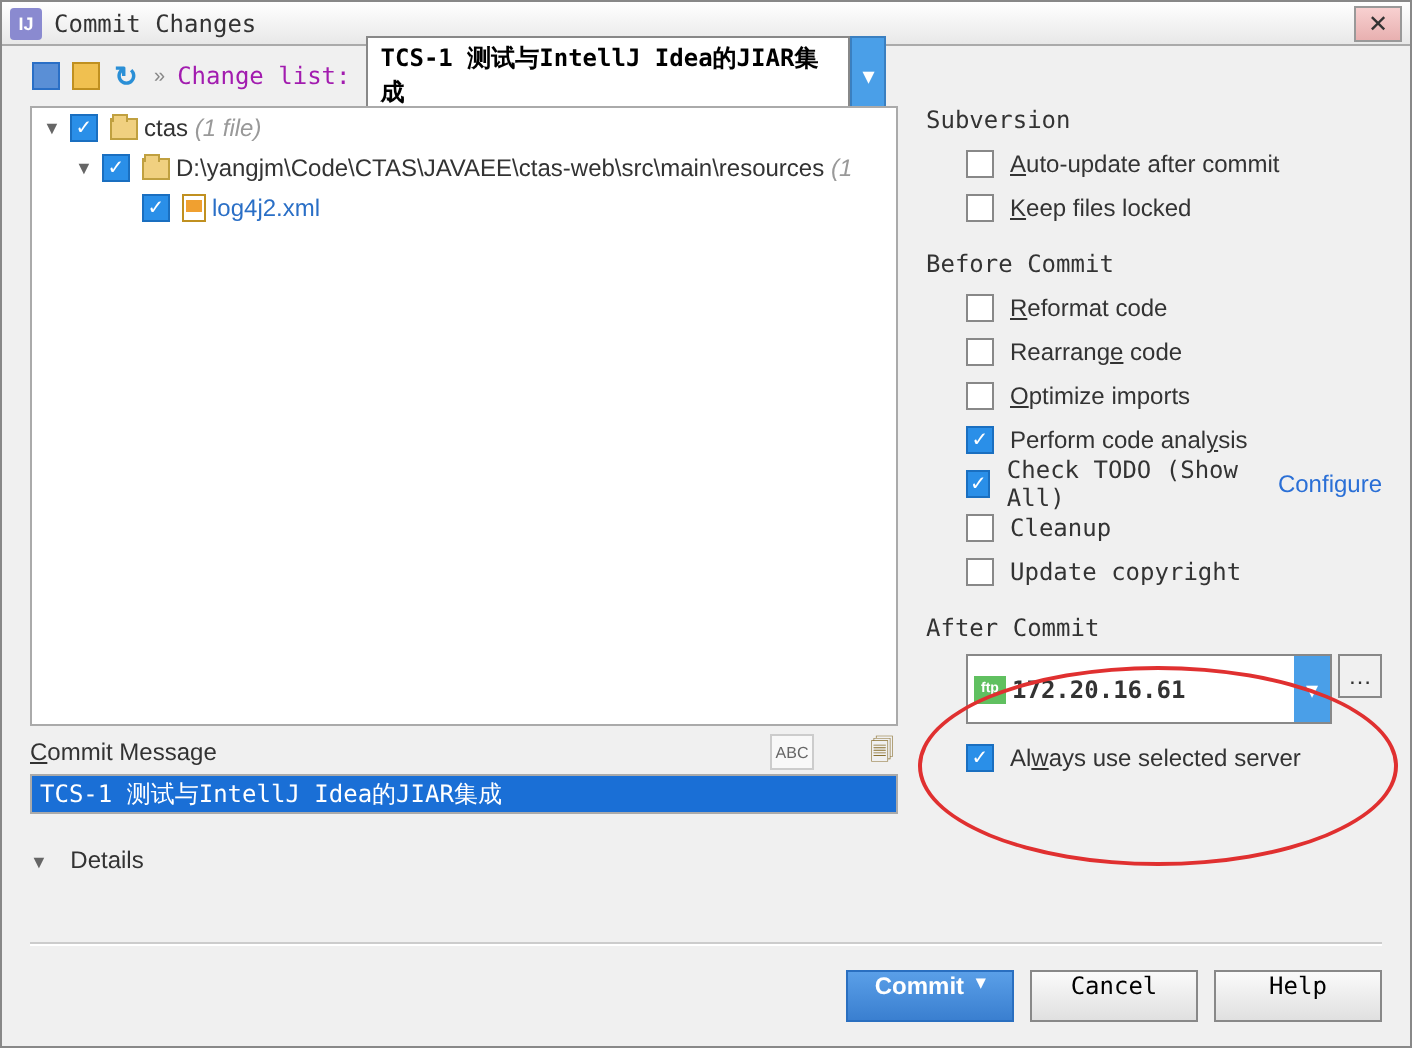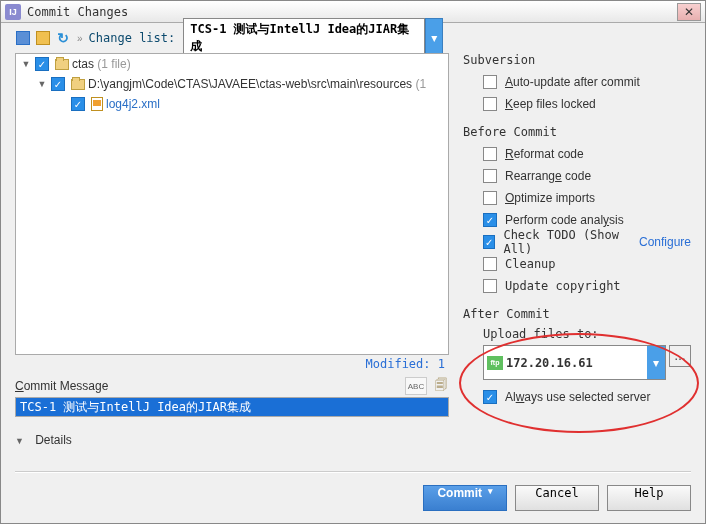--- a/index.html
+++ b/index.html
@@ -9,43 +9,43 @@
 .titlebar .app-icon { width: 16px; height: 16px; background: #8a8ad0; border-radius: 2px; margin-right: 6px; display: flex; align-items: center; justify-content: center; color: #fff; font-size: 9px; font-weight: bold; }
 .titlebar .title-text { font-size: 12px; color: #333; font-family: monospace; }
 .titlebar .close-btn { margin-left: auto; width: 24px; height: 18px; border: 1px solid #999; background: linear-gradient(#f8d0d0, #e8b0b0); color: #333; display: flex; align-items: center; justify-content: center; cursor: pointer; }
 
 .toolbar { height: 30px; display: flex; align-items: center; padding: 4px 14px; gap: 4px; }
 .tool-icon { width: 16px; height: 16px; cursor: pointer; display: inline-flex; align-items: center; justify-content: center; }
 .tool-icon.icon-a::before { content: ""; width: 12px; height: 12px; background: #5a8fd6; border: 1px solid #2a6fc6; }
 .tool-icon.icon-b::before { content: ""; width: 12px; height: 12px; background: #f0c050; border: 1px solid #c09020; }
 .tool-icon.icon-c { color: #2a8fd6; font-weight: bold; font-size: 14px; }
 .chev { color: #888; font-size: 10px; margin: 0 2px; }
-.tool-label { font-family: monospace; color: #0c4a6e; margin-right: 4px; }
+.tool-label { font-family: monospace; color: #a21caf; margin-right: 4px; }
 .changelist-combo { flex: 0 0 auto; display: flex; }
 .changelist-combo .combo-text { border: 1px solid #888; background: #fff; padding: 2px 6px; font-family: monospace; font-weight: bold; width: 242px; }
 .changelist-combo .combo-btn { width: 18px; background: #4a9fe8; border: 1px solid #3a7fc0; display: flex; align-items: center; justify-content: center; color: #fff; cursor: pointer; }
 
 .main { display: flex; padding: 0 14px; gap: 14px; height: 394px; }
 
 .left-col { flex: 1; display: flex; flex-direction: column; min-width: 0; }
 .tree-box { background: #fff; border: 1px solid #aaa; height: 310px; overflow: hidden; font-family: monospace; }
 .tree-row { display: flex; align-items: center; height: 20px; padding-left: 4px; white-space: nowrap; }
 .tree-row .twisty { width: 12px; text-align: center; color: #666; cursor: pointer; font-size: 9px; }
 .tree-row .chk { width: 14px; height: 14px; background: #2a8fe8; border: 1px solid #1a6fc0; display: inline-flex; align-items: center; justify-content: center; color: #fff; font-size: 10px; margin: 0 3px; cursor: pointer; }
 .folder-icon { width: 14px; height: 11px; background: #f0d080; border: 1px solid #c0a040; margin: 0 3px; position: relative; }
 .folder-icon::before { content: ""; position: absolute; top: -3px; left: 0; width: 6px; height: 3px; background: #f0d080; border: 1px solid #c0a040; border-bottom: none; }
 .file-icon { width: 12px; height: 14px; background: #fff; border: 1px solid #c09020; margin: 0 3px; position: relative; }
 .file-icon::after { content: ""; position: absolute; left: 1px; top: 2px; width: 8px; height: 6px; background: #f0a030; }
 .tree-text { color: #333; }
-.tree-text .hint { color: #999; }
+.tree-text .hint { color: #999; font-style: italic; }
 .tree-text.link { color: #2a6fc6; }
 
 .modified-bar { text-align: right; padding: 2px 4px; font-family: monospace; color: #2a6fd6; }
 
-.commit-msg-label { font-family: monospace; color: #333; margin-top: 4px; display: flex; align-items: center; }
+.commit-msg-label { font-family: monospace; color: #333; margin-top: 4px; display: flex; align-items: center; gap: 20px; }
 .commit-msg-label .spellcheck-icon { margin-left: auto; width: 22px; height: 18px; border: 1px solid #ccc; background: #f8f8f8; display: flex; align-items: center; justify-content: center; cursor: pointer; }
 .commit-msg-label .history-icon { width: 16px; height: 16px; margin-left: 6px; cursor: pointer; display: flex; align-items: center; justify-content: center; color: #8a7030; }
 .commit-input { width: 100%; height: 20px; border: 1px solid #aaa; background: #1a6fd6; color: #fff; font-family: monospace; padding: 2px 4px; margin-top: 2px; }
 
 .details-row { margin-top: 16px; font-family: monospace; color: #333; cursor: pointer; }
 .details-row .twisty { color: #666; font-size: 9px; margin-right: 4px; }
 
 .right-col { width: 228px; font-family: monospace; color: #333; }
 .section-label { margin-bottom: 6px; font-family: monospace; }
 .opt-row { display: flex; align-items: center; margin: 4px 0 4px 20px; height: 18px; }
@@ -105,21 +105,20 @@
         <span class="chk">✓</span>
         <span class="folder-icon"></span>
         <span class="tree-text"><span>D:\yangjm\Code\CTAS\JAVAEE\ctas-web\src\main\resources</span> <span class="hint">(1</span></span>
       </div>
       <div class="tree-row" style="padding-left:52px">
         <span class="chk">✓</span>
         <span class="file-icon"></span>
         <span class="tree-text link">log4j2.xml</span>
       </div>
     </div>
-    <div class="modified-bar">Modified: 1</div>
     <div class="commit-msg-label">
       <span><u>C</u>ommit Message</span>
       <span class="spellcheck-icon">
           <span style="font-size:8px;color:#666">ABC</span>
         </span>
       <span class="history-icon">🗐</span>
     </div>
     <input class="commit-input" value="TCS-1 测试与IntellJ Idea的JIAR集成" style="">
     <div class="details-row">
       <span class="twisty">▼</span>
@@ -163,21 +162,20 @@
     <div class="opt-row">
         <span class="chk-o"></span>
         <span class="lbl">Cleanup</span>
       </div>
     <div class="opt-row">
         <span class="chk-o"></span>
         <span class="lbl">Update copyright</span>
       </div>
 
     <div class="section-label" style="margin-top:12px">After Commit</div>
-    <div style="margin:4px 0 2px 20px;font-family:monospace">Upload files to:</div>
     <div class="upload-row">
       <div class="upload-combo">
         <span class="ftp-icon">ftp</span>
         <span class="upload-text">172.20.16.61</span>
         <span class="combo-btn">▾</span>
       </div>
       <div class="upload-more">…</div>
     </div>
     <div class="opt-row" style="margin-top:8px">
         <span class="chk-o checked">✓</span>

